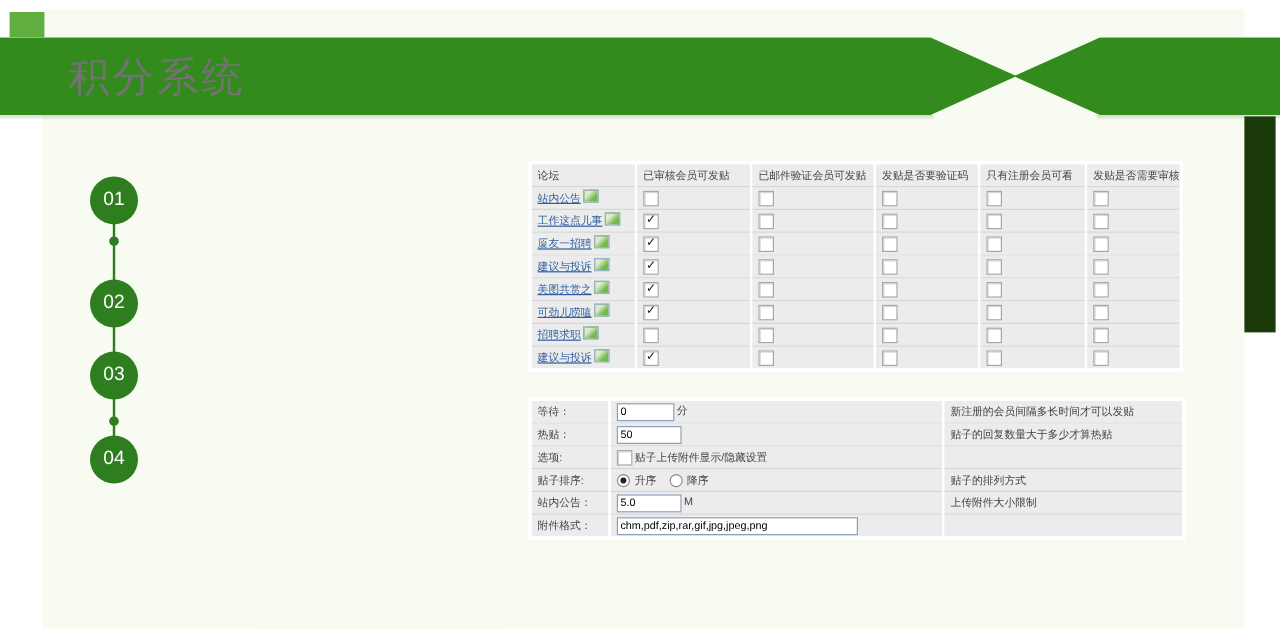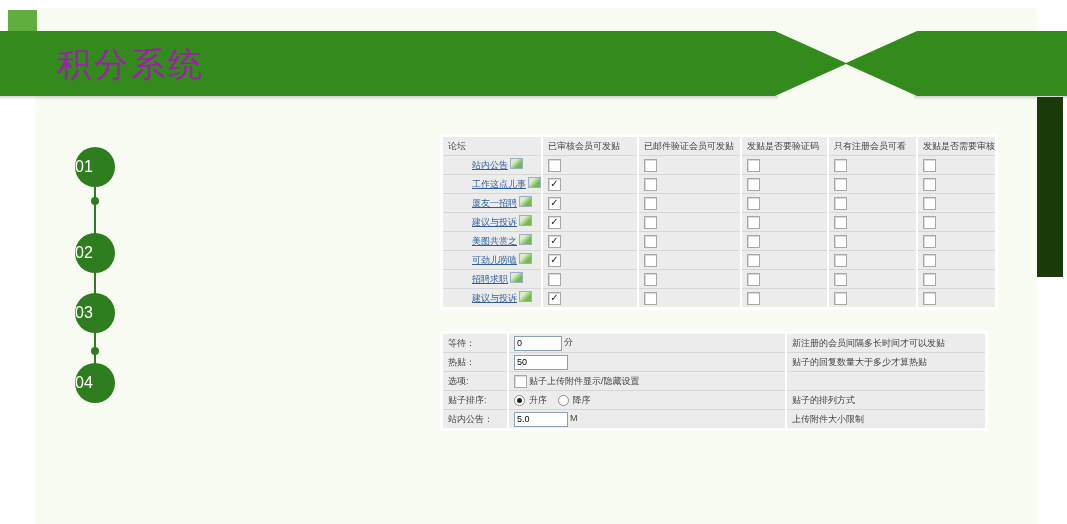--- a/index.html
+++ b/index.html
@@ -12,41 +12,41 @@
   .panel{position:absolute;left:35px;top:8px;width:1002px;height:516px;background:#f7fbf2;}
   .corner-square{position:absolute;left:8px;top:10px;width:29px;height:21px;background:#5fae3f;}
   .banner{
     position:absolute;left:0;top:31px;width:1067px;height:65px;background:#338a1d;
     clip-path:polygon(0 0,775px 0,846px 32px,917px 0,1067px 0,1067px 65px,917px 65px,846px 33px,775px 65px,0 65px);
   }
   .banner-shadow{position:absolute;top:96px;height:4px;background:linear-gradient(180deg,rgba(60,80,50,.22),rgba(60,80,50,0));}
   .banner-shadow.left{left:0;width:778px;}
   .banner-shadow.right{left:914px;width:153px;}
   .slide-title{
-    position:absolute;left:57px;top:42px;color:#a21caf;font-size:34px;letter-spacing:3px;font-weight:400;
+    position:absolute;left:57px;top:42px;color:#737373;font-size:34px;letter-spacing:3px;font-weight:400;
   }
   .dark-bar{position:absolute;left:1037px;top:97px;width:26px;height:180px;background:#1b3a0a;}
   
   .tl-line{position:absolute;left:94px;top:167px;width:2px;height:216px;background:#2e7d1e;}
   .tl-circle{
     position:absolute;left:75px;width:40px;height:40px;border-radius:50%;background:#2e7d1e;
-    color:#fff;font-size:16px;display:flex;align-items:center;justify-content:flex-start;
+    color:#fff;font-size:16px;display:flex;align-items:center;justify-content:center;
   }
   .tl-dot{position:absolute;left:91px;width:8px;height:8px;border-radius:50%;background:#2e7d1e;}
   
   .shot{position:absolute;background:#ffffff;padding:3px;}
   table.grid{border-collapse:collapse;table-layout:fixed;}
   table.grid td,table.grid th{
     background:#ececec;border-right:2px solid #ffffff;border-bottom:1px solid #d6d6d6;
     font-size:9px;font-weight:normal;text-align:left;vertical-align:middle;
     padding:0 0 0 5px;height:18px;color:#444;white-space:nowrap;overflow:hidden;
   }
   table.grid tr:last-child td{border-bottom:none;}
   table.grid td:last-child,table.grid th:last-child{border-right:none;}
-  .flink{color:#2e5e9e;margin-left:24px;}
+  .flink{color:#2e5e9e;}
   .forum-icon{
     display:inline-block;width:11px;height:9px;margin-left:2px;vertical-align:-1px;
     border:1px solid #9ab0c4;background:linear-gradient(135deg,#dceccd 30%,#74b84e 70%);
   }
   .cb{
     display:inline-block;width:11px;height:11px;background:#fff;
     border:1px solid #a7a7a7;box-shadow:inset 1px 1px 0 #d9d9d9;
     font-size:10px;line-height:10px;text-align:center;color:#222;vertical-align:middle;
   }
   .cb.checked::after{content:"✓";}
@@ -209,15 +209,20 @@
         <span class="radio checked"></span><span class="ctl-label">升序</span>
         <span class="radio" style="margin-left:8px"></span><span class="ctl-label">降序</span>
       </td>
       <td class="desc">贴子的排列方式</td>
     </tr>
     <tr>
       <td>站内公告：</td>
       <td><input class="fld" style="width: 48px;" value="5.0"><span class="sfx">M</span></td>
       <td class="desc">上传附件大小限制</td>
     </tr>
+    <tr>
+      <td>附件格式：</td>
+      <td><input class="fld" style="width: 195px;" value="chm,pdf,zip,rar,gif,jpg,jpeg,png"></td>
+      <td class="desc"></td>
+    </tr>
   </tbody>
     </table>
 </div>
 
 </body></html>

